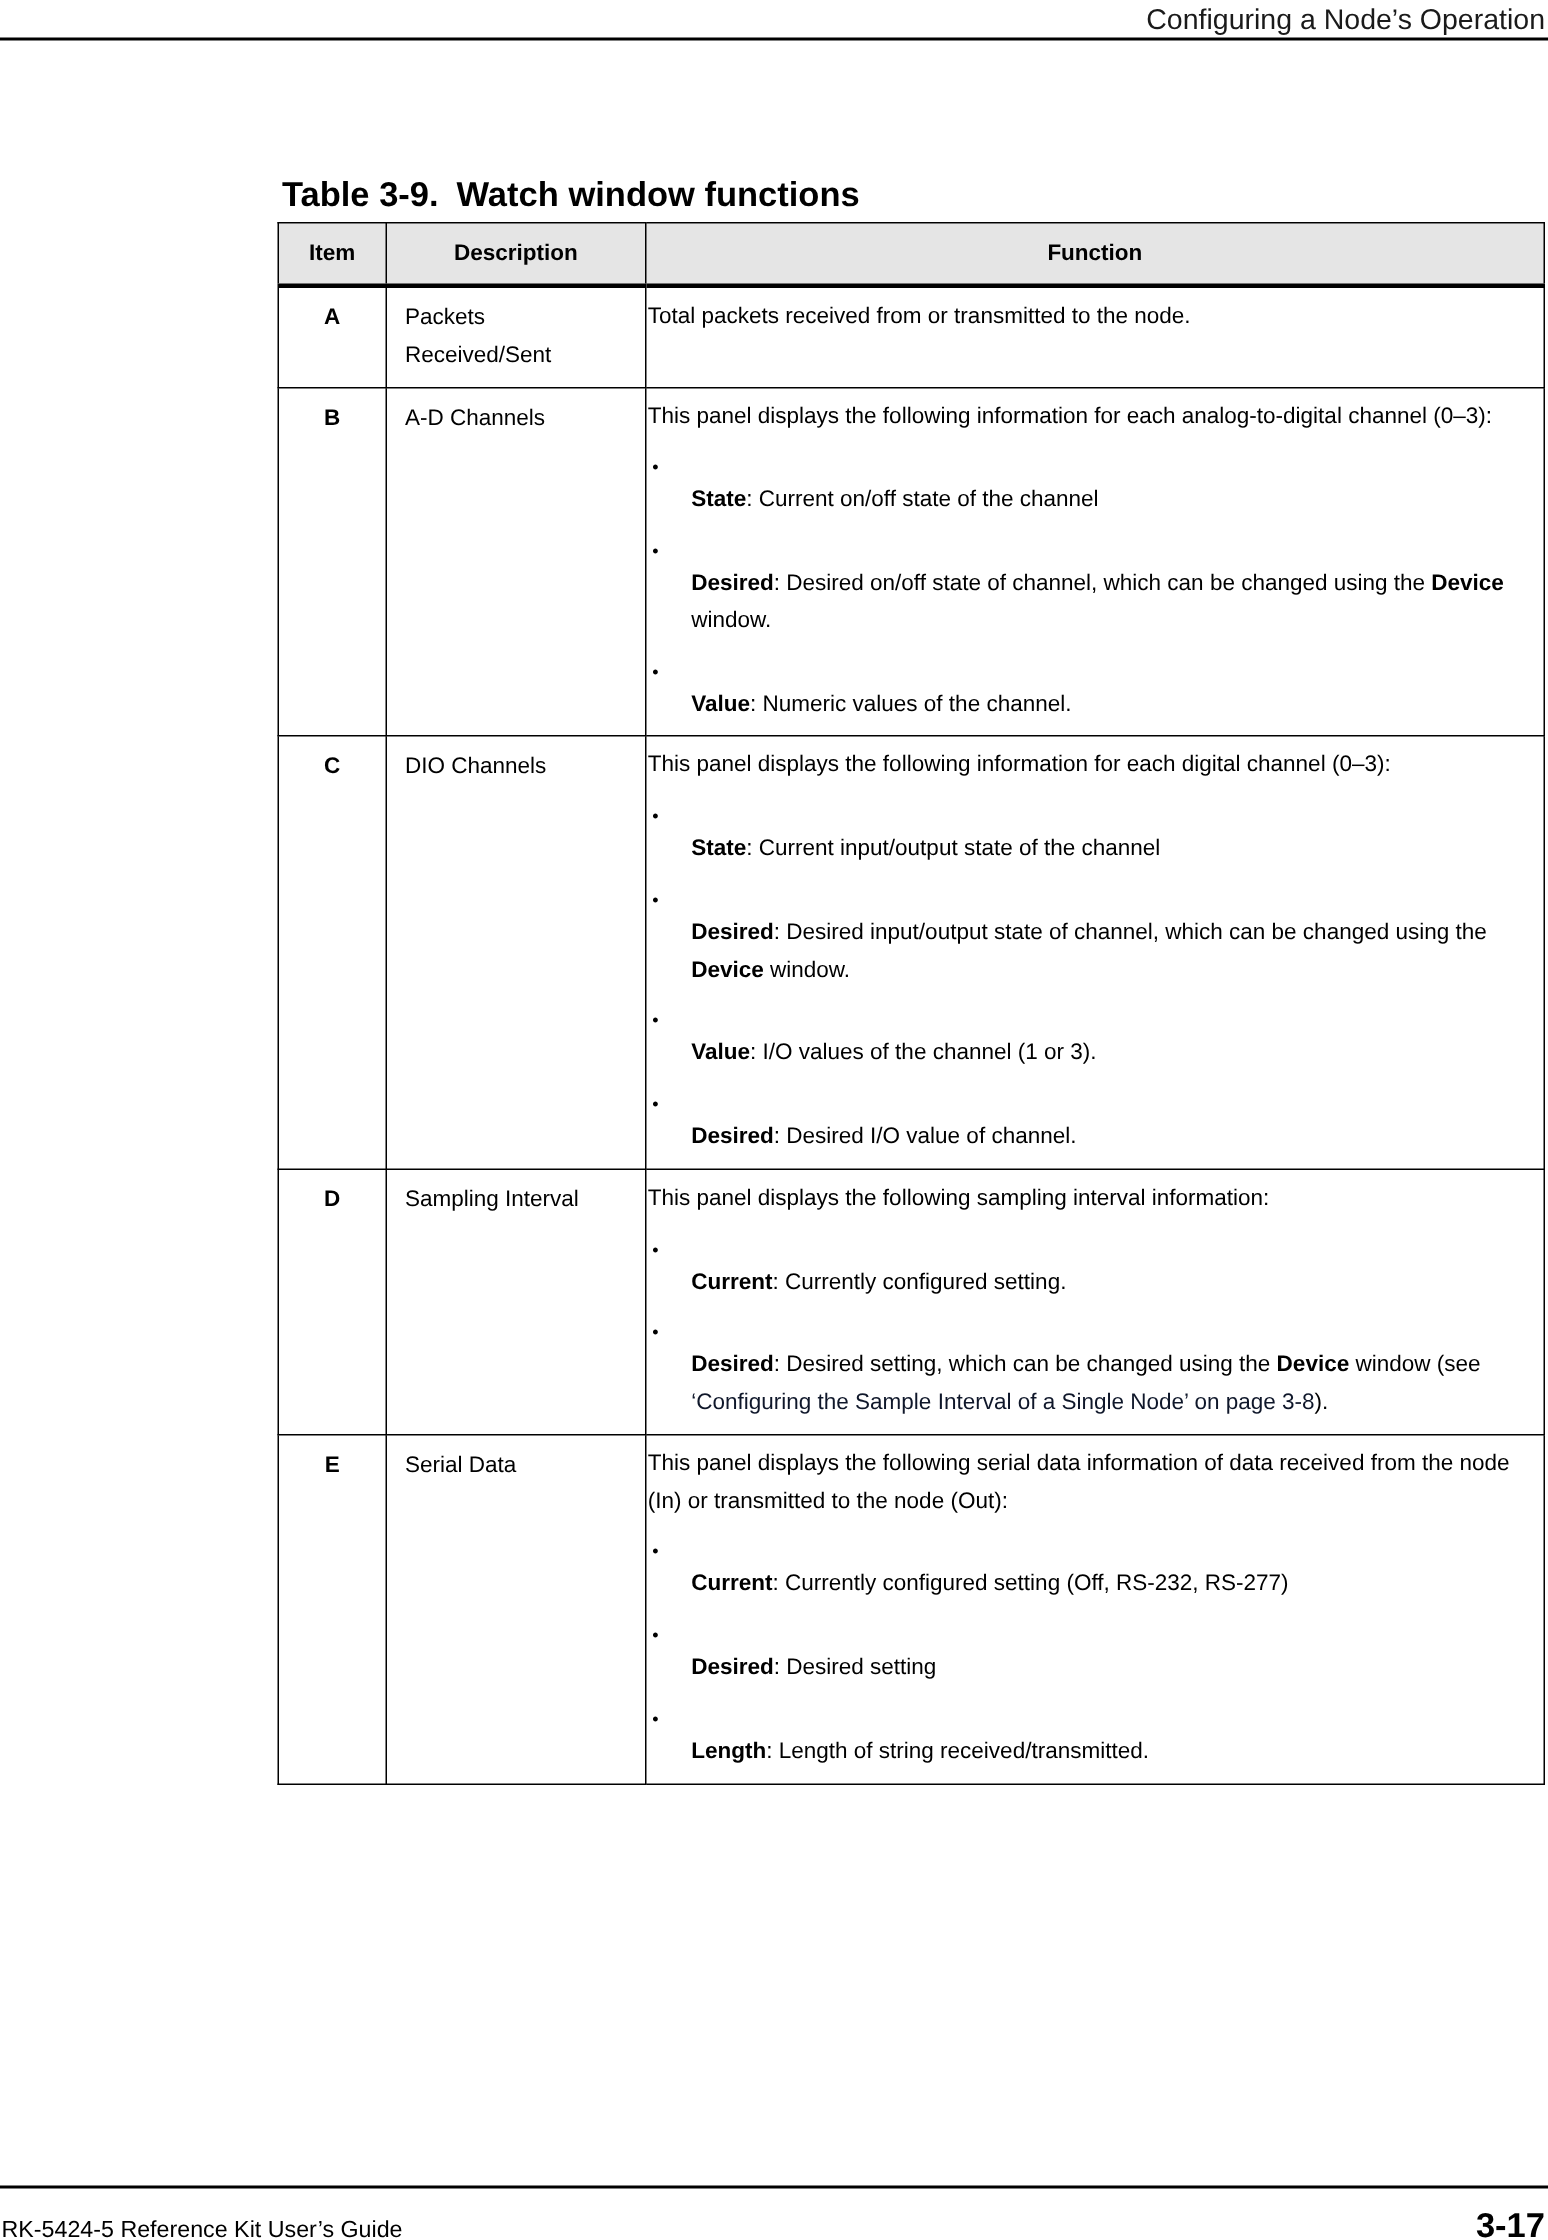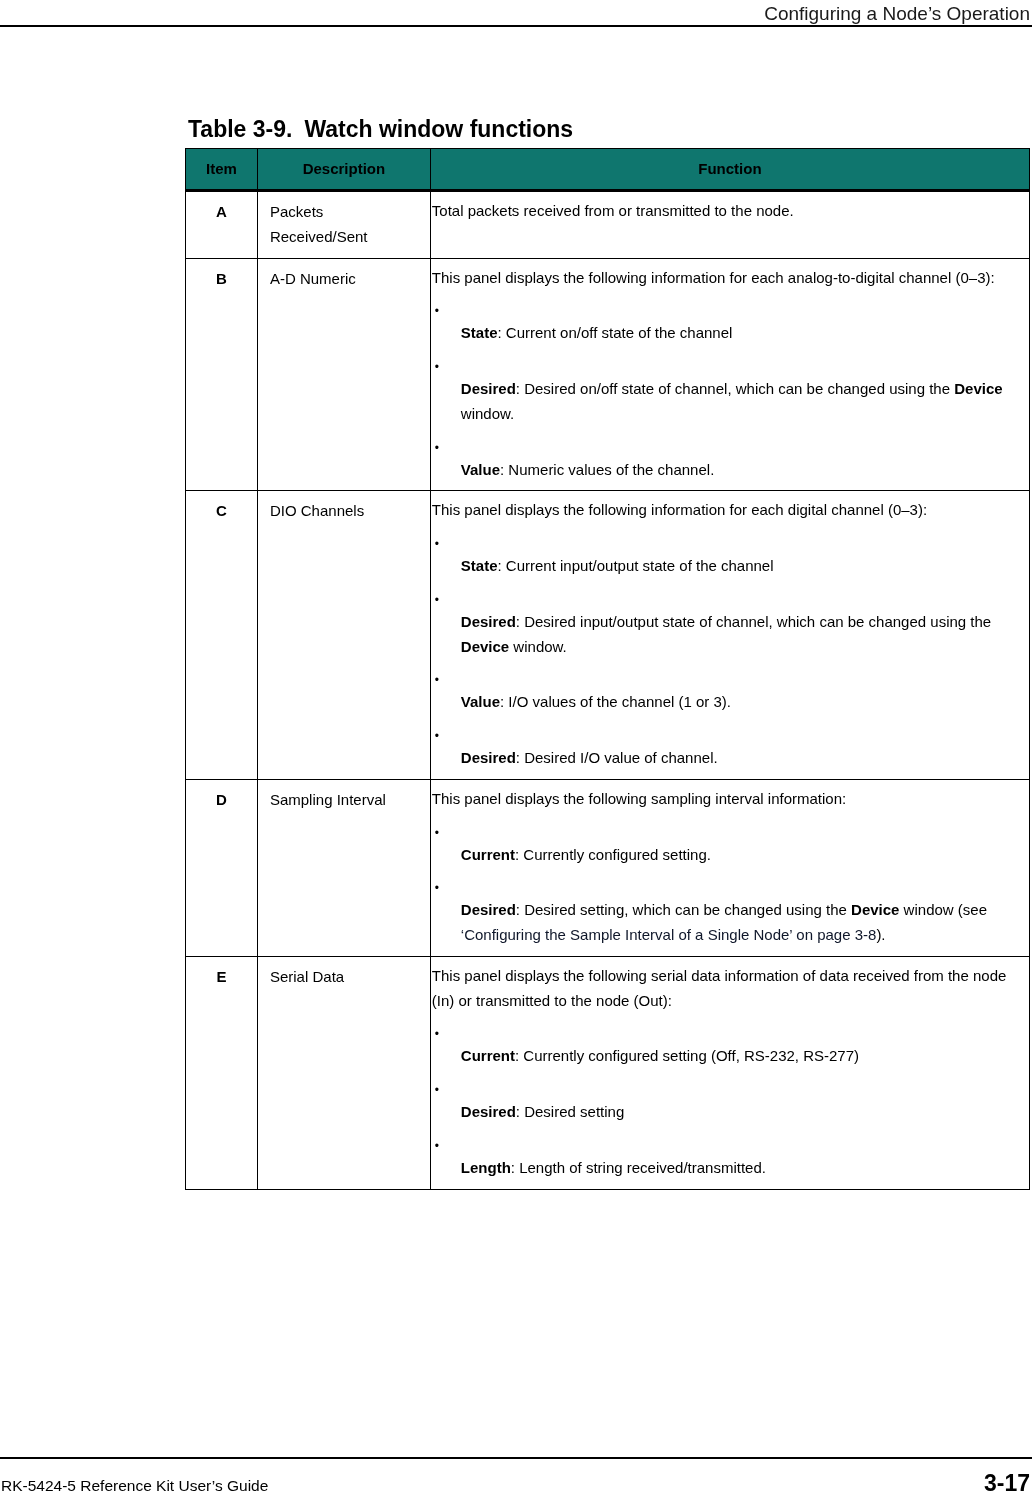--- a/index.html
+++ b/index.html
@@ -43,21 +43,21 @@
     border-collapse: collapse;
     font-size: 15px;
     line-height: 1.65;
   }
   .doc-table th, .doc-table td {
     border: 1px solid #000;
     vertical-align: top;
   }
   .doc-table thead tr { height: 42px; }
   .doc-table thead th {
-    background: #0f766e;
+    background: #e5e5e5;
     border-bottom: 3px solid #000;
     font-weight: bold;
     text-align: center;
     vertical-align: middle;
     padding: 4px 6px;
   }
   .doc-table tbody tr:nth-child(1) { height: 65px; }
   .doc-table tbody tr:nth-child(2) { height: 181px; }
   .doc-table tbody tr:nth-child(3) { height: 211px; }
   .doc-table tbody tr:nth-child(4) { height: 140px; }
@@ -128,21 +128,21 @@
     <tbody>
         <tr>
           <td class="item-cell">A</td>
           <td class="desc-cell">Packets Received/Sent</td>
           <td class="func-cell">
             <p class="intro"><span>Total packets received from or transmitted to the node.</span></p>
           </td>
         </tr>
         <tr>
           <td class="item-cell">B</td>
-          <td class="desc-cell">A-D Numeric</td>
+          <td class="desc-cell">A-D Channels</td>
           <td class="func-cell">
             <p class="intro"><span>This panel displays the following information for each analog-to-digital channel (0–3):</span></p>
             <div class="bullet">
               <span class="glyph">•</span>
               <span class="content"><span class="b">State</span><span>: Current on/off state of the channel</span></span>
             </div>
             <div class="bullet">
               <span class="glyph">•</span>
               <span class="content"><span class="b">Desired</span><span>: Desired on/off state of channel, which can be changed using the </span><span class="b">Device</span><span> window.</span></span>
             </div>

